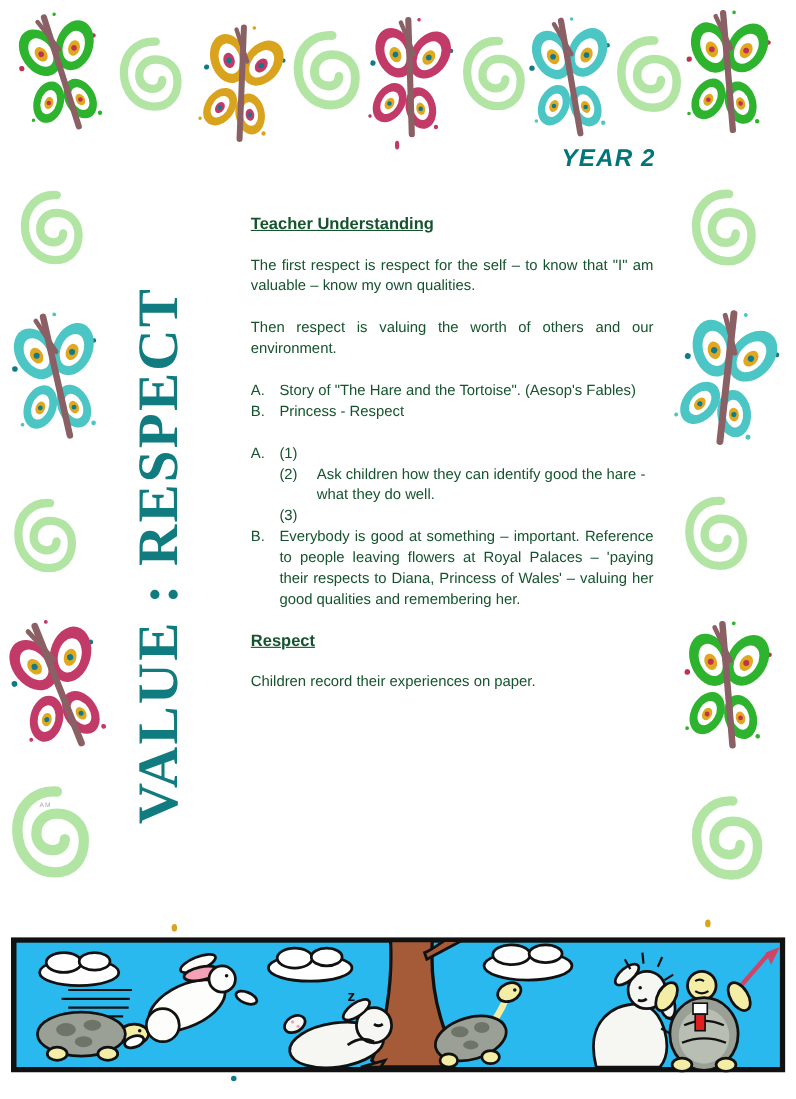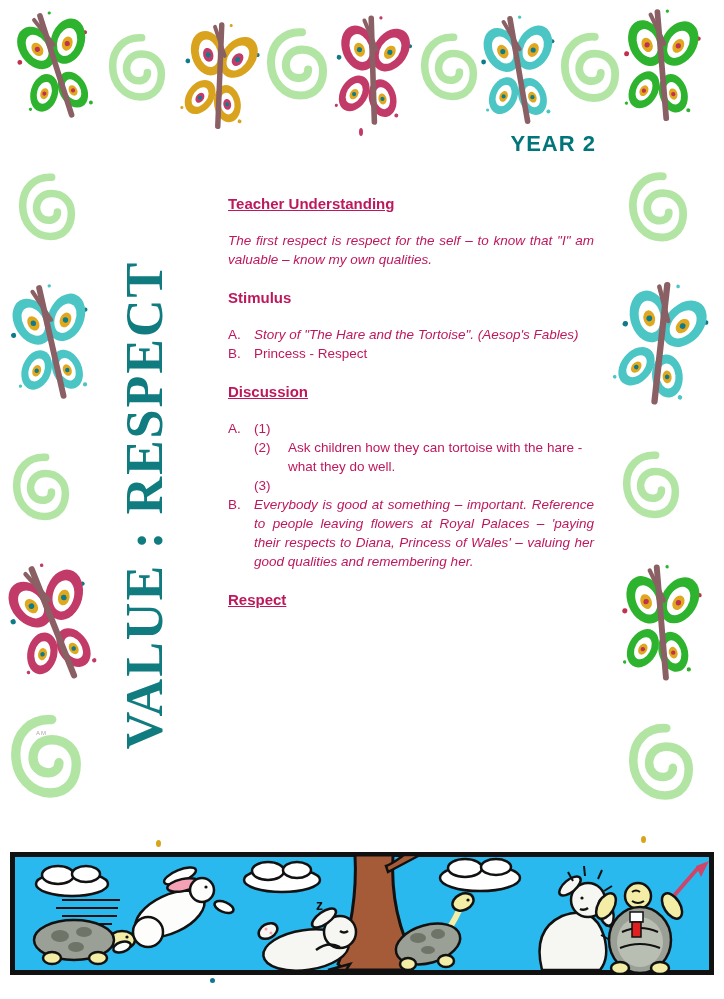--- a/index.html
+++ b/index.html
@@ -2,34 +2,34 @@
 <html><head>
 <meta charset="utf-8">
 <style>
   html,body{margin:0;padding:0;background:#fff;}
   .page{position:relative;width:724px;height:999px;background:#fff;overflow:hidden;
         font-family:"Liberation Sans",sans-serif;}
   .dec{position:absolute;}
   .dec svg{display:block;width:100%;height:100%;}
   
   .year{position:absolute;top:131px;right:128px;color:#00767b;font-size:22px;
-        font-weight:bold;letter-spacing:1px;}
+        font-weight:bold;letter-spacing:1px;font-style:italic;}
   
   .vtitle{position:absolute;left:-110px;top:470px;width:520px;height:70px;
           transform:rotate(-90deg);text-align:center;color:#117c80;
           font-family:"Liberation Serif",serif;font-size:52px;font-weight:600;
           letter-spacing:2px;white-space:nowrap;}
   
-  .content{position:absolute;left:228px;top:194px;width:366px;color:#be185d;
+  .content{position:absolute;left:228px;top:194px;width:366px;color:#14532d;
            font-size:13.5px;line-height:19px;}
   .content h2{font-size:15px;line-height:20px;font-weight:bold;margin:16px 0 17px;}
   .content h2:first-child{margin-top:0;}
   .content h2.u{text-decoration:underline;}
   .content p{margin:0 0 19px;}
-  .j{text-align:justify;font-style:italic;}
+  .j{text-align:justify;}
   .row{display:flex;align-items:flex-start;}
   .m1{flex:0 0 26px;}
   .m2{flex:0 0 34px;}
   .grow{flex:1 1 auto;min-width:0;}
   .hang{padding-left:10px;text-indent:-10px;}
   .list{margin:0 0 19px;}
   
   .watermark{position:absolute;left:36px;top:730px;font-size:6px;color:#a9a9a9;
              letter-spacing:1px;}
   
@@ -179,57 +179,57 @@
   <div class="speck" style="left:210px;top:978px;width:5px;height:5px;background:#0e7a8a"></div>
 
   <div class="year">YEAR 2</div>
   <div class="vtitle">VALUE : RESPECT</div>
   <div class="watermark">AM</div>
 
   <main class="content">
 
     <h2 class="u">Teacher Understanding</h2>
     <p class="j">The first respect is respect for the self – to know that "I" am valuable – know my own qualities.</p>
-
-    <h2>Stimulus</h2>
+    <p class="j">Then respect is valuing the worth of others and our environment.</p>
+
     <div class="list">
       <div class="row">
         <span class="m1">A.</span>
         <span class="grow j">Story of "The Hare and the Tortoise".  (Aesop's Fables)</span>
       </div>
       <div class="row">
         <span class="m1">B.</span>
         <span class="grow">Princess - Respect</span>
       </div>
     </div>
 
-    <h2 class="u">Discussion</h2>
     <div class="list">
       <div class="row">
         <span class="m1">A.</span>
         <div class="grow">
           <div class="row">
             <span class="m2">(1)</span>
           </div>
           <div class="row">
             <span class="m2">(2)</span>
-            <span class="grow">Ask children how they can tortoise with the hare -what they do well.</span>
+            <span class="grow">Ask children how they can identify good the hare -what they do well.</span>
           </div>
           <div class="row">
             <span class="m2">(3)</span>
           </div>
         </div>
       </div>
       <div class="row">
         <span class="m1">B.</span>
         <span class="grow j">Everybody is good at something – important. Reference to people leaving flowers at Royal Palaces – 'paying their respects to Diana, Princess of Wales' – valuing her good qualities and remembering her.</span>
       </div>
     </div>
 
     <h2 class="u">Respect</h2>
+    <p>Children record their experiences on paper.</p>
 
   </main>
 
   <div class="strip">
     <svg viewBox="0 0 704 123">
       <rect x="2.5" y="2.5" width="699" height="118" fill="#2ab9ee" stroke="#111" stroke-width="5"></rect>
 
       <g fill="#fff" stroke="#111" stroke-width="2.5">
         <ellipse cx="62" cy="32" rx="36" ry="12"></ellipse>
           <ellipse cx="48" cy="23" rx="16" ry="9"></ellipse>

